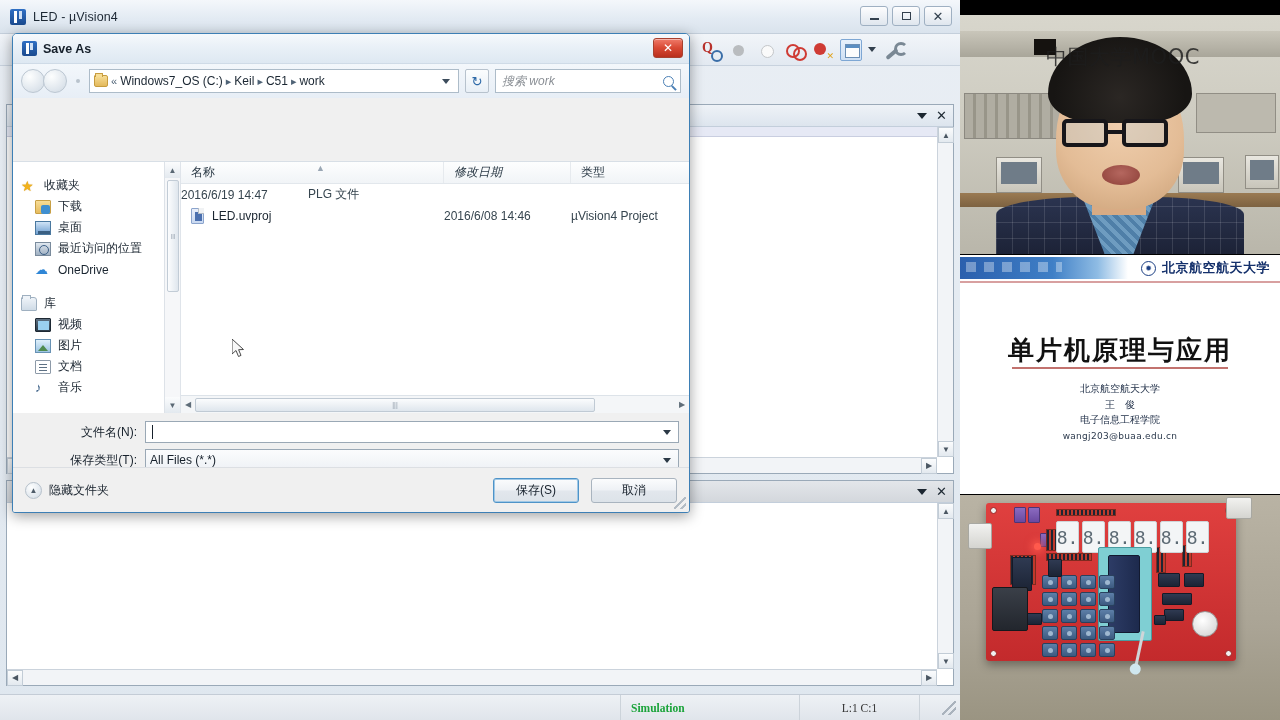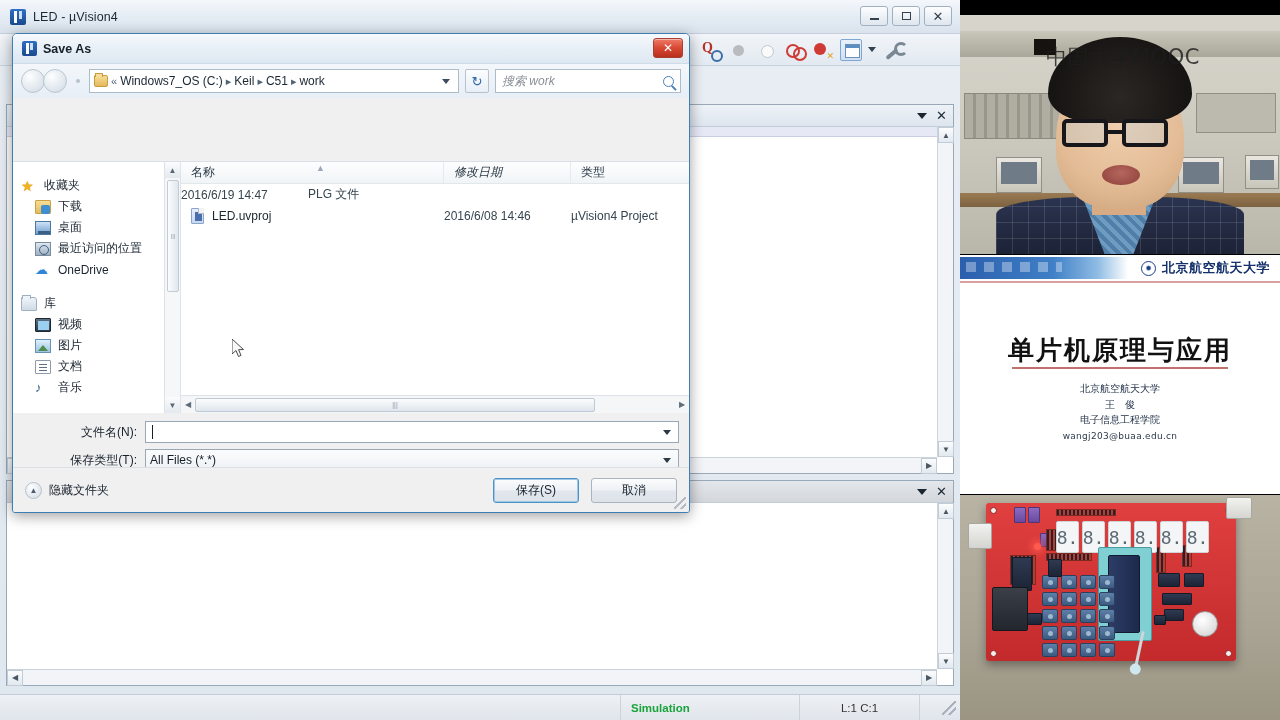--- a/index.html
+++ b/index.html
@@ -144,21 +144,21 @@
   #uv-panel-bottom .uv-panel-caption {
     background: linear-gradient(180deg,#e3e6ea,#d3d7dc);
   }
   #uv-statusbar {
     position: absolute; left: 0; bottom: 0; width: 960px; height: 26px;
     background: linear-gradient(180deg,#eef1f5,#e0e5eb);
     border-top: 1px solid #c4ccd6;
     display: flex; align-items: center; font-size: 11.5px; color: #333;
   }
   .sb-cell { height: 100%; display:flex; align-items:center;
-    border-right:1px solid #ccd3da; padding: 0 10px; }
+    border-right:1px solid #ccd3da; padding: 0 10px; font-family: Liberation Serif, serif; }
   #sb-sim { color:#1aa33a; font-weight:600; width: 180px; justify-content:flex-start;
     margin-left: 620px; border-left:1px solid #ccd3da;}
   #sb-pos { width: 120px; justify-content:center; }
   #sb-grip { width: 14px; height: 14px; margin-left:auto; margin-right:4px;
     background:
       linear-gradient(135deg, transparent 45%, #aab3bd 45%, #aab3bd 55%, transparent 55%),
       linear-gradient(135deg, transparent 70%, #aab3bd 70%, #aab3bd 80%, transparent 80%);
   }
 
   

